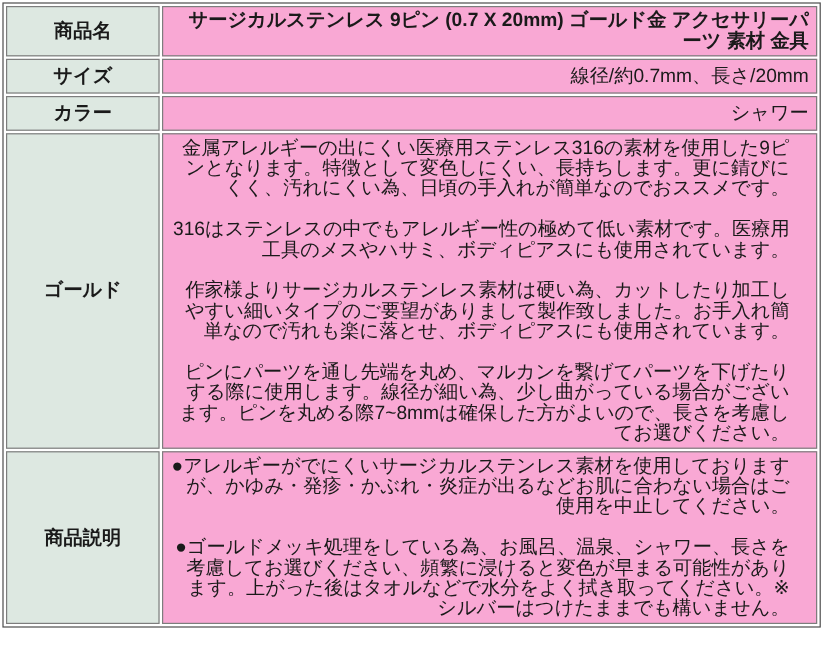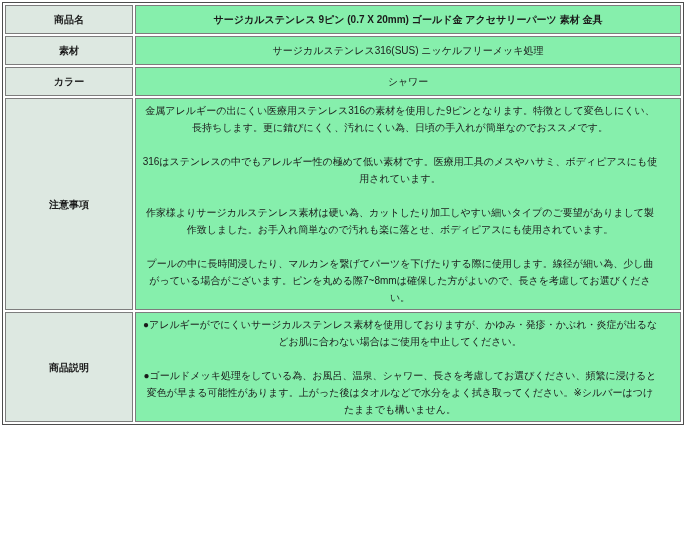--- a/index.html
+++ b/index.html
@@ -22,34 +22,34 @@
     width:682px;
     border-collapse:separate;
     border-spacing:2px;
     border:1px solid var(--border-outer);
     table-layout:fixed;
     background:var(--page-bg);
   }
   col.c-label{width:128px;}
   th,td{
     border:1px solid var(--border-cell);
-    font-size:10px;
+    font-size:16px;
     line-height:17px;
     vertical-align:middle;
     overflow:hidden;
   }
   th{
     background:var(--label-bg);
     font-weight:bold;
     text-align:center;
     padding:3px 4px;
   }
   td{
-    background:#86efac;
-    text-align:center;
+    background:#f9a8d4;
+    text-align:right;
     padding:3px 6px;
   }
   tr.r-s th, tr.r-s td{height:29px;}
   td.bold{font-weight:bold;}
   td p{margin:0 16px 17px 0;}
   td p:last-child{margin-bottom:0;}
   td.h-caution{height:98px;}
 </style>
 </head>
 <body>
@@ -58,34 +58,34 @@
   <colgroup>
       <col class="c-label">
       <col>
     </colgroup>
   <tbody>
     <tr class="r-s">
       <th>商品名</th>
       <td class="bold">サージカルステンレス 9ピン (0.7 X 20mm) ゴールド金 アクセサリーパーツ 素材 金具</td>
     </tr>
     <tr class="r-s">
-      <th>素材</th>
-      <td>サージカルステンレス316(SUS) ニッケルフリーメッキ処理</td>
+      <th>サイズ</th>
+      <td>線径/約0.7mm、長さ/20mm</td>
     </tr>
     <tr class="r-s">
       <th>カラー</th>
       <td>シャワー</td>
     </tr>
     <tr>
-      <th>注意事項</th>
+      <th>ゴールド</th>
       <td>
         <p>金属アレルギーの出にくい医療用ステンレス316の素材を使用した9ピンとなります。特徴として変色しにくい、長持ちします。更に錆びにくく、汚れにくい為、日頃の手入れが簡単なのでおススメです。</p>
         <p>316はステンレスの中でもアレルギー性の極めて低い素材です。医療用工具のメスやハサミ、ボディピアスにも使用されています。</p>
         <p>作家様よりサージカルステンレス素材は硬い為、カットしたり加工しやすい細いタイプのご要望がありまして製作致しました。お手入れ簡単なので汚れも楽に落とせ、ボディピアスにも使用されています。</p>
-        <p>プールの中に長時間浸したり、マルカンを繋げてパーツを下げたりする際に使用します。線径が細い為、少し曲がっている場合がございます。ピンを丸める際7~8mmは確保した方がよいので、長さを考慮してお選びください。</p>
+        <p>ピンにパーツを通し先端を丸め、マルカンを繋げてパーツを下げたりする際に使用します。線径が細い為、少し曲がっている場合がございます。ピンを丸める際7~8mmは確保した方がよいので、長さを考慮してお選びください。</p>
       </td>
     </tr>
     <tr>
       <th>商品説明</th>
       <td class="h-caution">
         <p>●アレルギーがでにくいサージカルステンレス素材を使用しておりますが、かゆみ・発疹・かぶれ・炎症が出るなどお肌に合わない場合はご使用を中止してください。</p>
         <p>●ゴールドメッキ処理をしている為、お風呂、温泉、シャワー、長さを考慮してお選びください、頻繁に浸けると変色が早まる可能性があります。上がった後はタオルなどで水分をよく拭き取ってください。※シルバーはつけたままでも構いません。</p>
       </td>
     </tr>
   </tbody>

